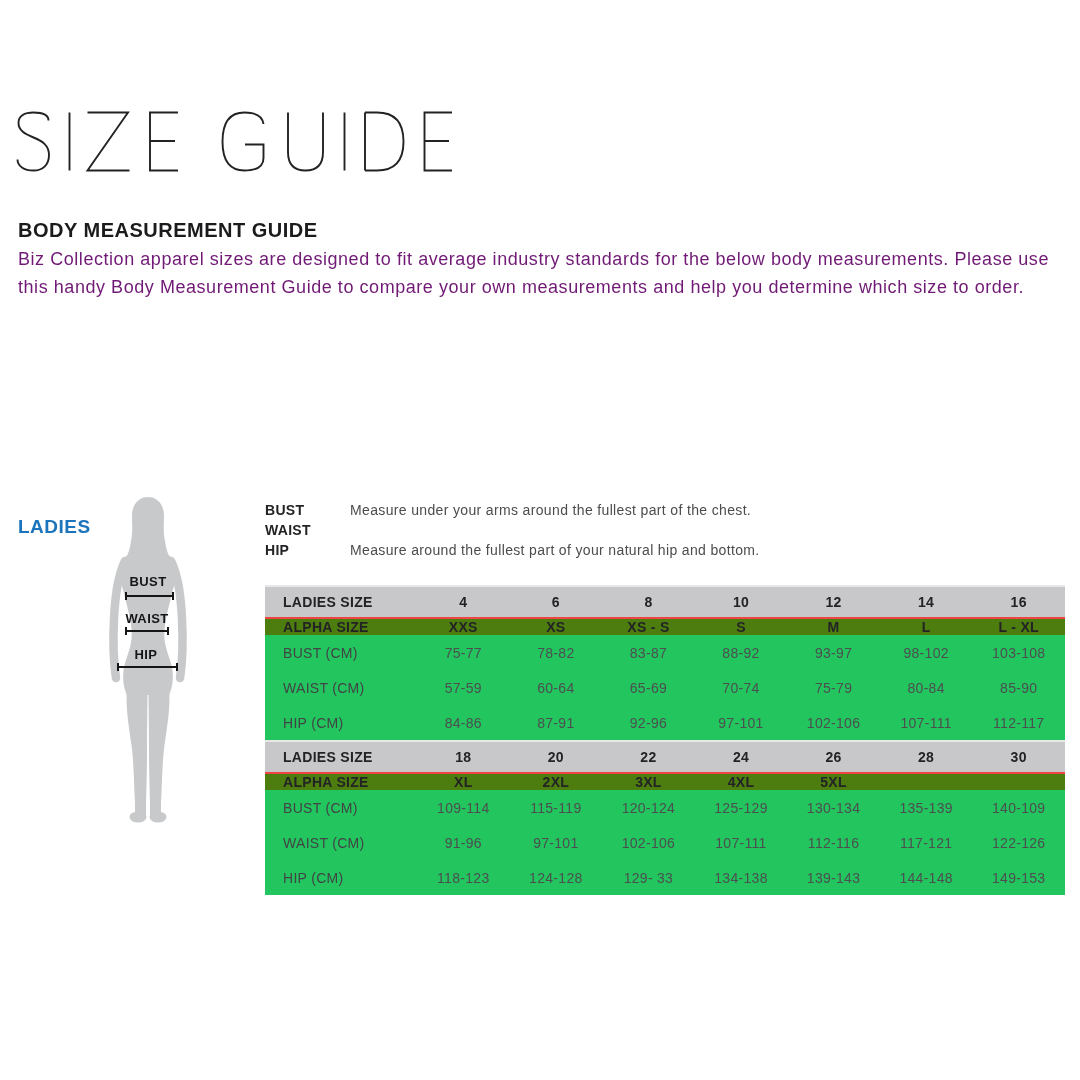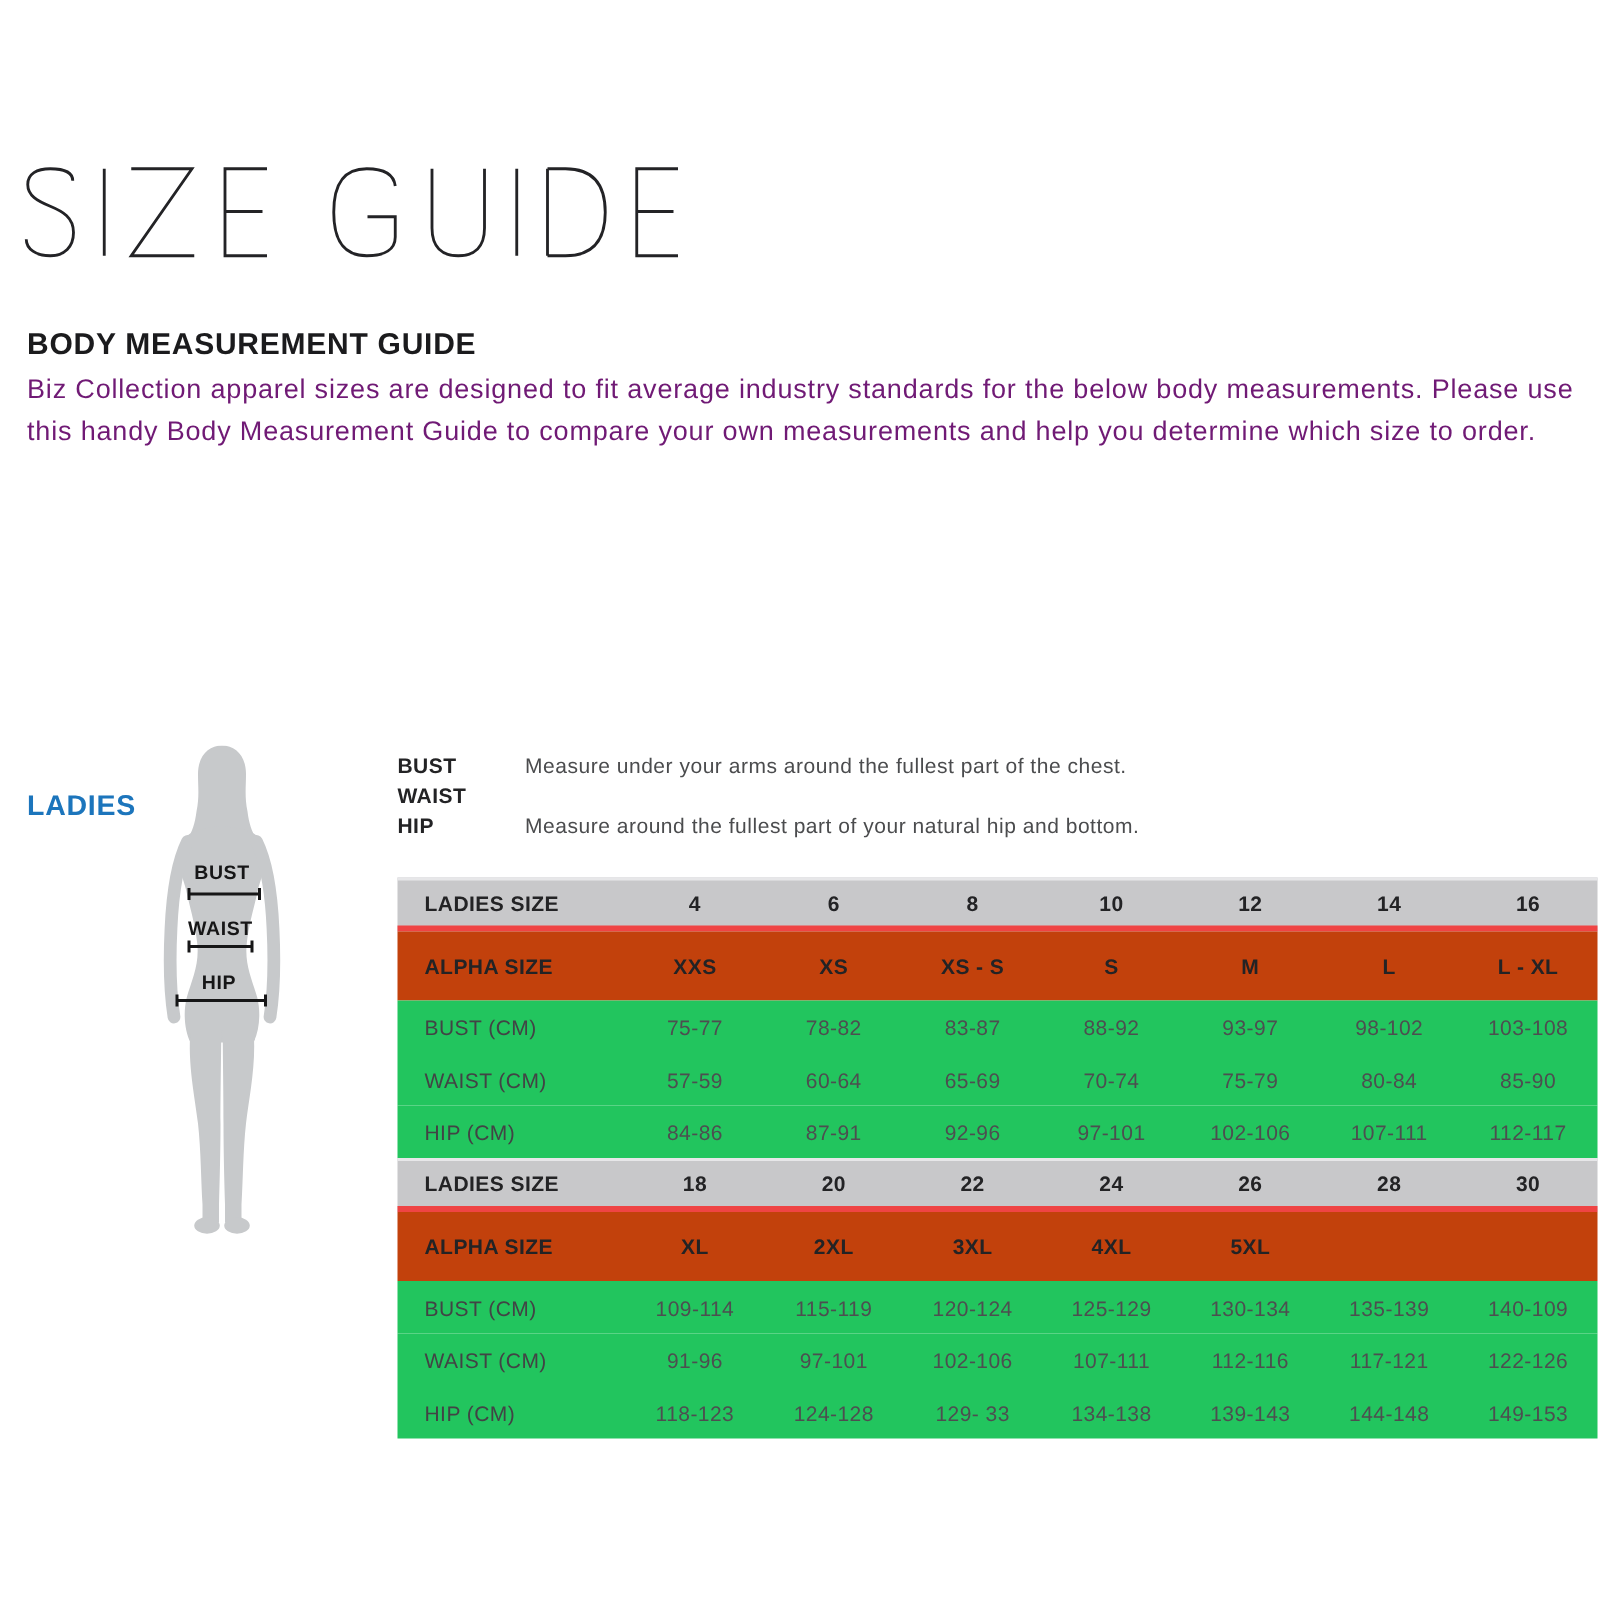--- a/index.html
+++ b/index.html
@@ -16,40 +16,40 @@
   .section-heading{
     position:absolute;left:18px;top:219px;
     font-size:20px;font-weight:bold;letter-spacing:.5px;color:#1b1b1d;
   }
   .intro{
     position:absolute;left:18px;top:246px;width:1055px;
     font-size:18px;line-height:27.5px;letter-spacing:.55px;color:#701a75;
   }
   
   .ladies-label{
-    position:absolute;left:18px;top:527px;
+    position:absolute;left:18px;top:516px;
     font-size:19px;font-weight:bold;letter-spacing:.5px;color:#1c75bc;
   }
   
   .figure-wrap{position:absolute;left:98px;top:497px;width:100px;height:327px;}
   .fig-fill{fill:#c7c9cb;}
   .fig-arm{stroke:#c7c9cb;stroke-width:8.5;fill:none;stroke-linecap:round;}
   .fig-label{font-family:"Liberation Sans","DejaVu Sans",sans-serif;font-size:13px;font-weight:bold;fill:#161617;letter-spacing:.4px;}
   .fig-arrow{stroke:#161617;stroke-width:2;}
   .fig-tick{stroke:#161617;stroke-width:2;}
   
   .defs{position:absolute;left:265px;top:500px;width:560px;}
   .def-row{display:flex;height:20px;align-items:center;}
   .def-term{width:85px;font-size:14px;font-weight:bold;color:#232325;letter-spacing:.3px;}
   .def-text{font-size:14px;color:#4b4c4e;letter-spacing:.35px;}
   
   .size-table{position:absolute;left:265px;top:585px;width:800px;}
   .trow{display:grid;grid-template-columns:152px repeat(7,1fr);align-items:center;}
-  .trow.size{background:#c8c8ca;height:30px;border-top:2px solid #e7e7e9;border-bottom:4px solid #ef4444;}
-  .trow.alpha{background:#c2410c;height:46px;}
+  .trow.size{background:#c8c8ca;height:30px;border-top:2px solid #e7e7e9;border-bottom:2px solid #ef4444;}
+  .trow.alpha{background:#4d7c0f;height:16px;}
   .trow.data{background:#22c55e;height:35px;}
   .tcell{text-align:center;font-size:14px;letter-spacing:.3px;}
   .trow.size .tcell,.trow.alpha .tcell{font-weight:bold;color:#232325;}
   .trow.data .tcell{color:#4d4e50;}
   .tcell.tlabel{text-align:left;padding-left:18px;}
   .trow.data .tcell.tlabel{color:#424345;}
 </style>
 </head>
 <body>
 

